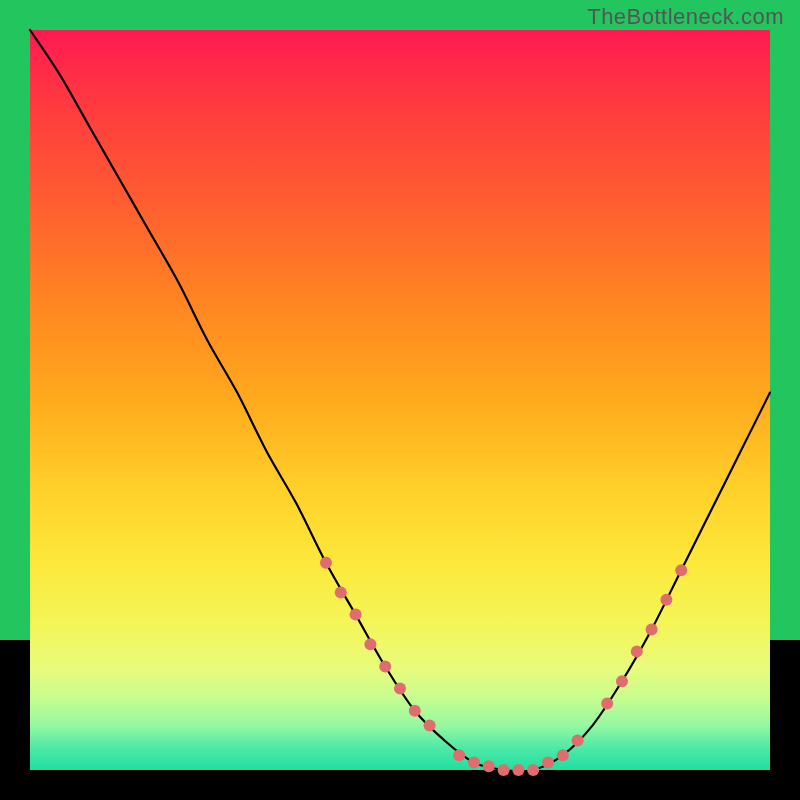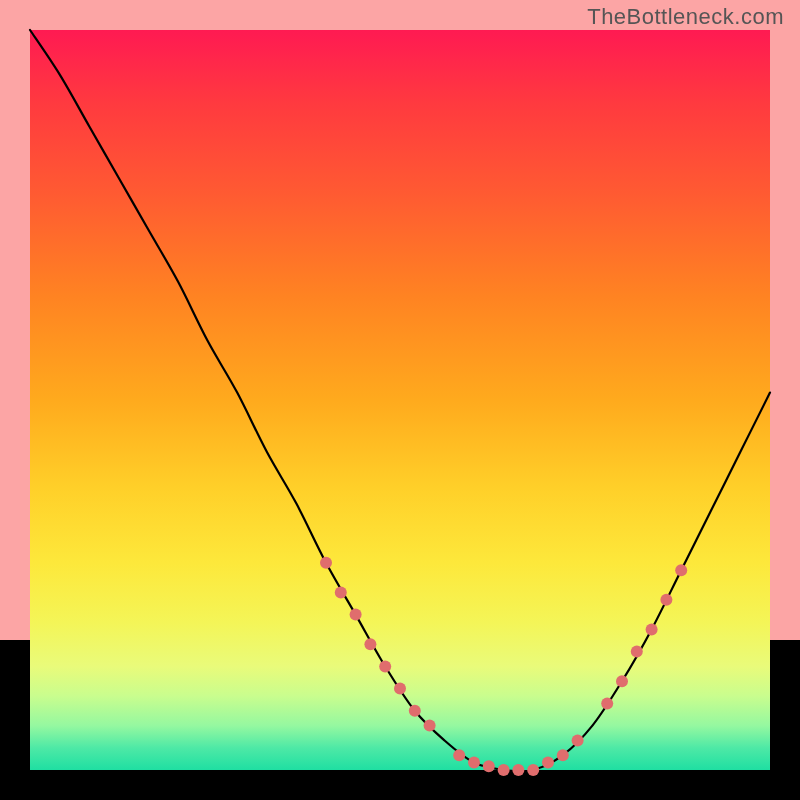--- a/index.html
+++ b/index.html
@@ -8,21 +8,21 @@
     width: 800px;
     height: 800px;
     background: #000;
     font-family: Arial, Helvetica, sans-serif;
     overflow: hidden;
   }
   .stage {
     position: relative;
     width: 800px;
     height: 640px;
-    background: #fca5a5;
+    background: #22c55e;
   }
   .watermark {
     position: absolute;
     top: 4px;
     right: 16px;
     color: #555;
     font-size: 22px;
     font-weight: 500;
     letter-spacing: 0.5px;
     z-index: 10;

